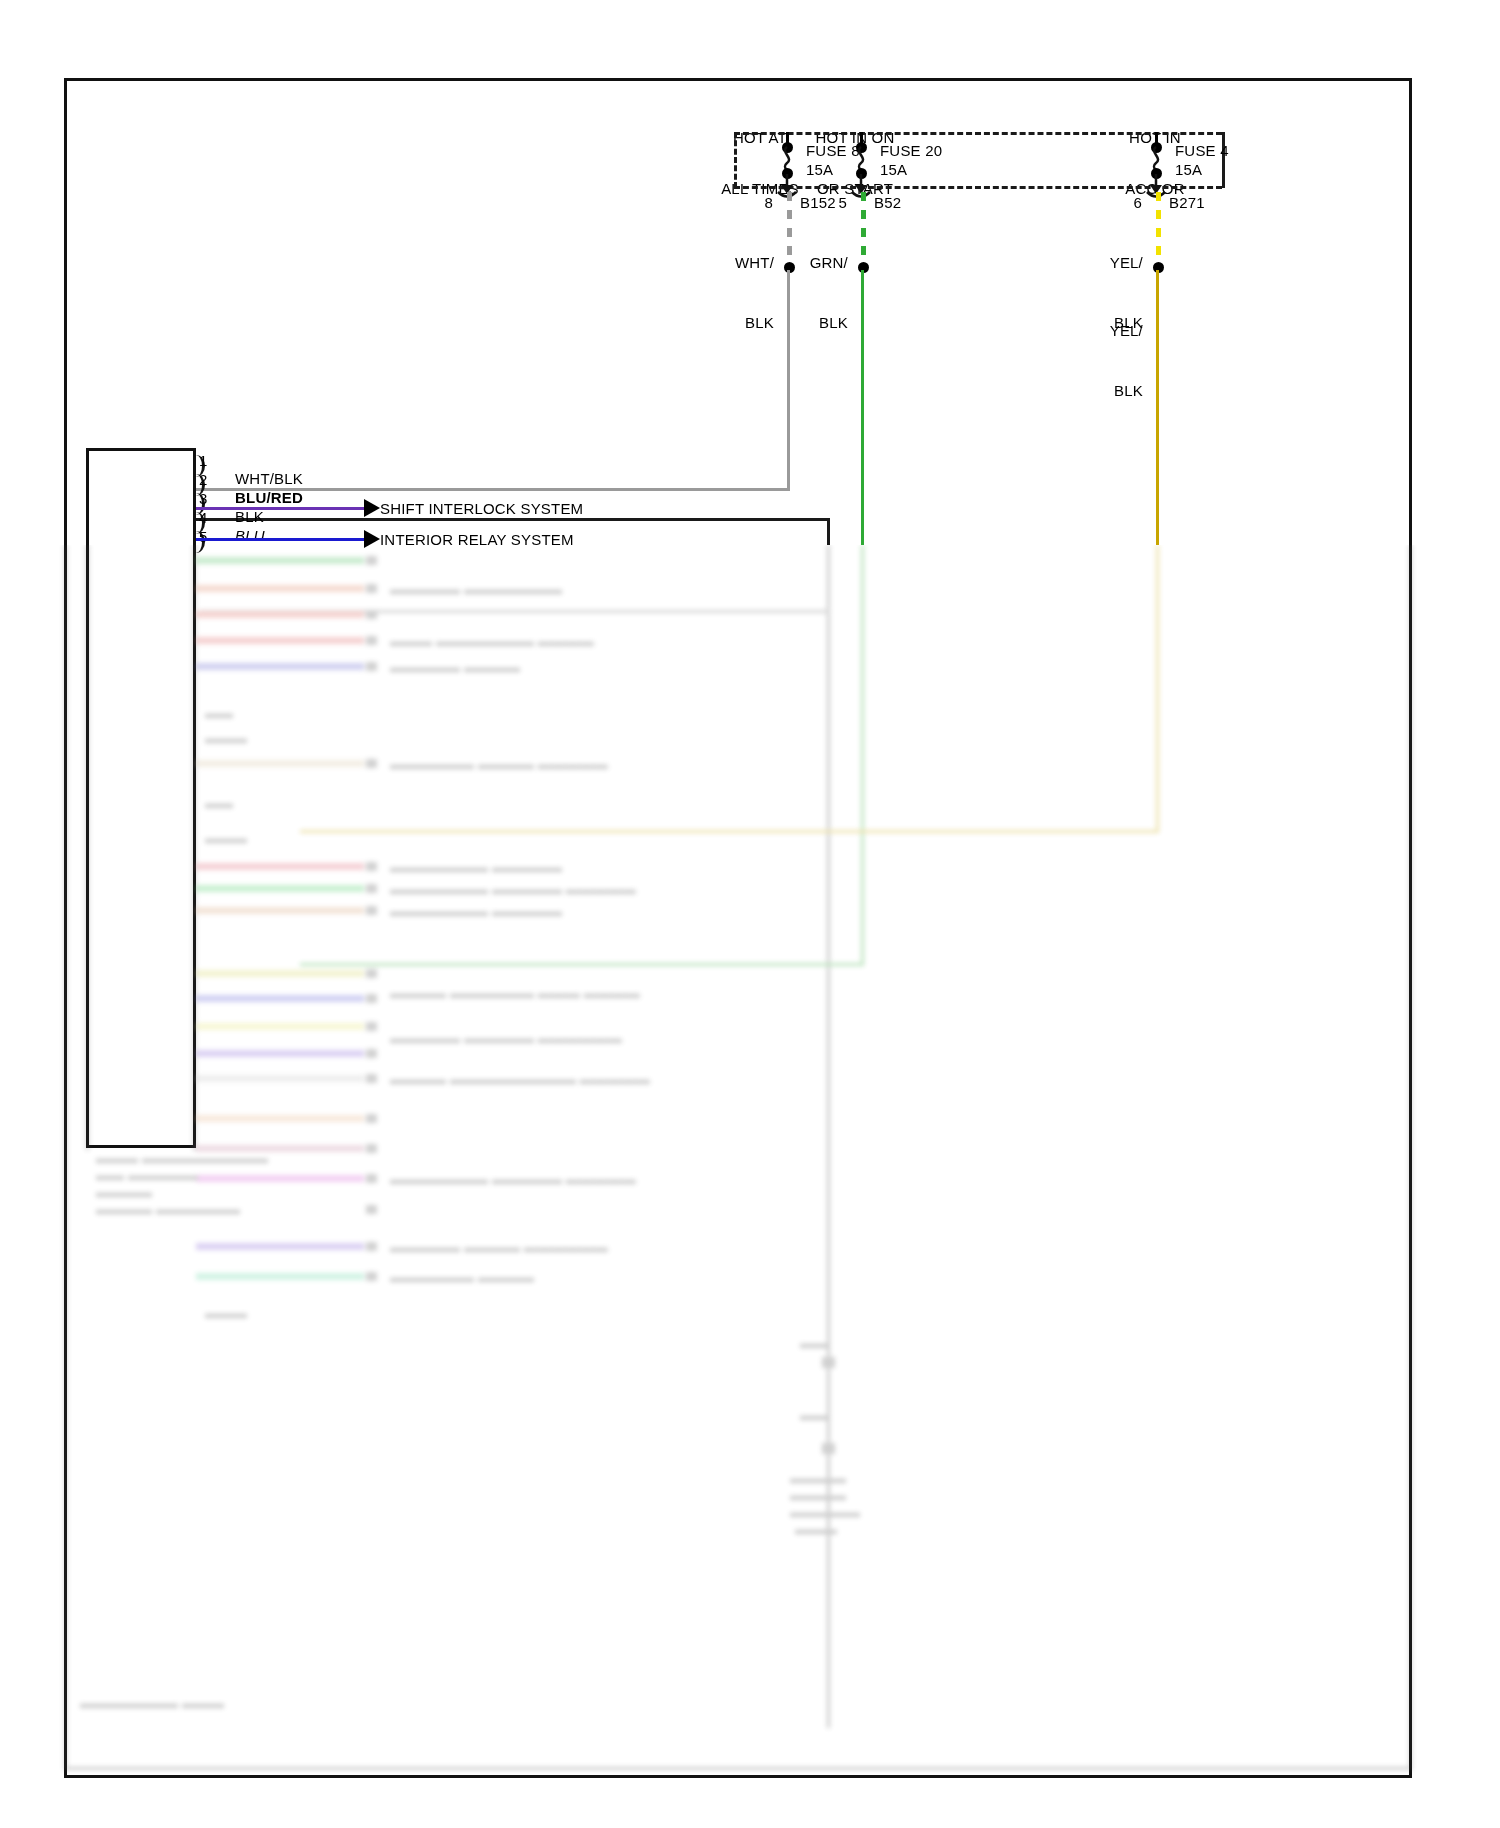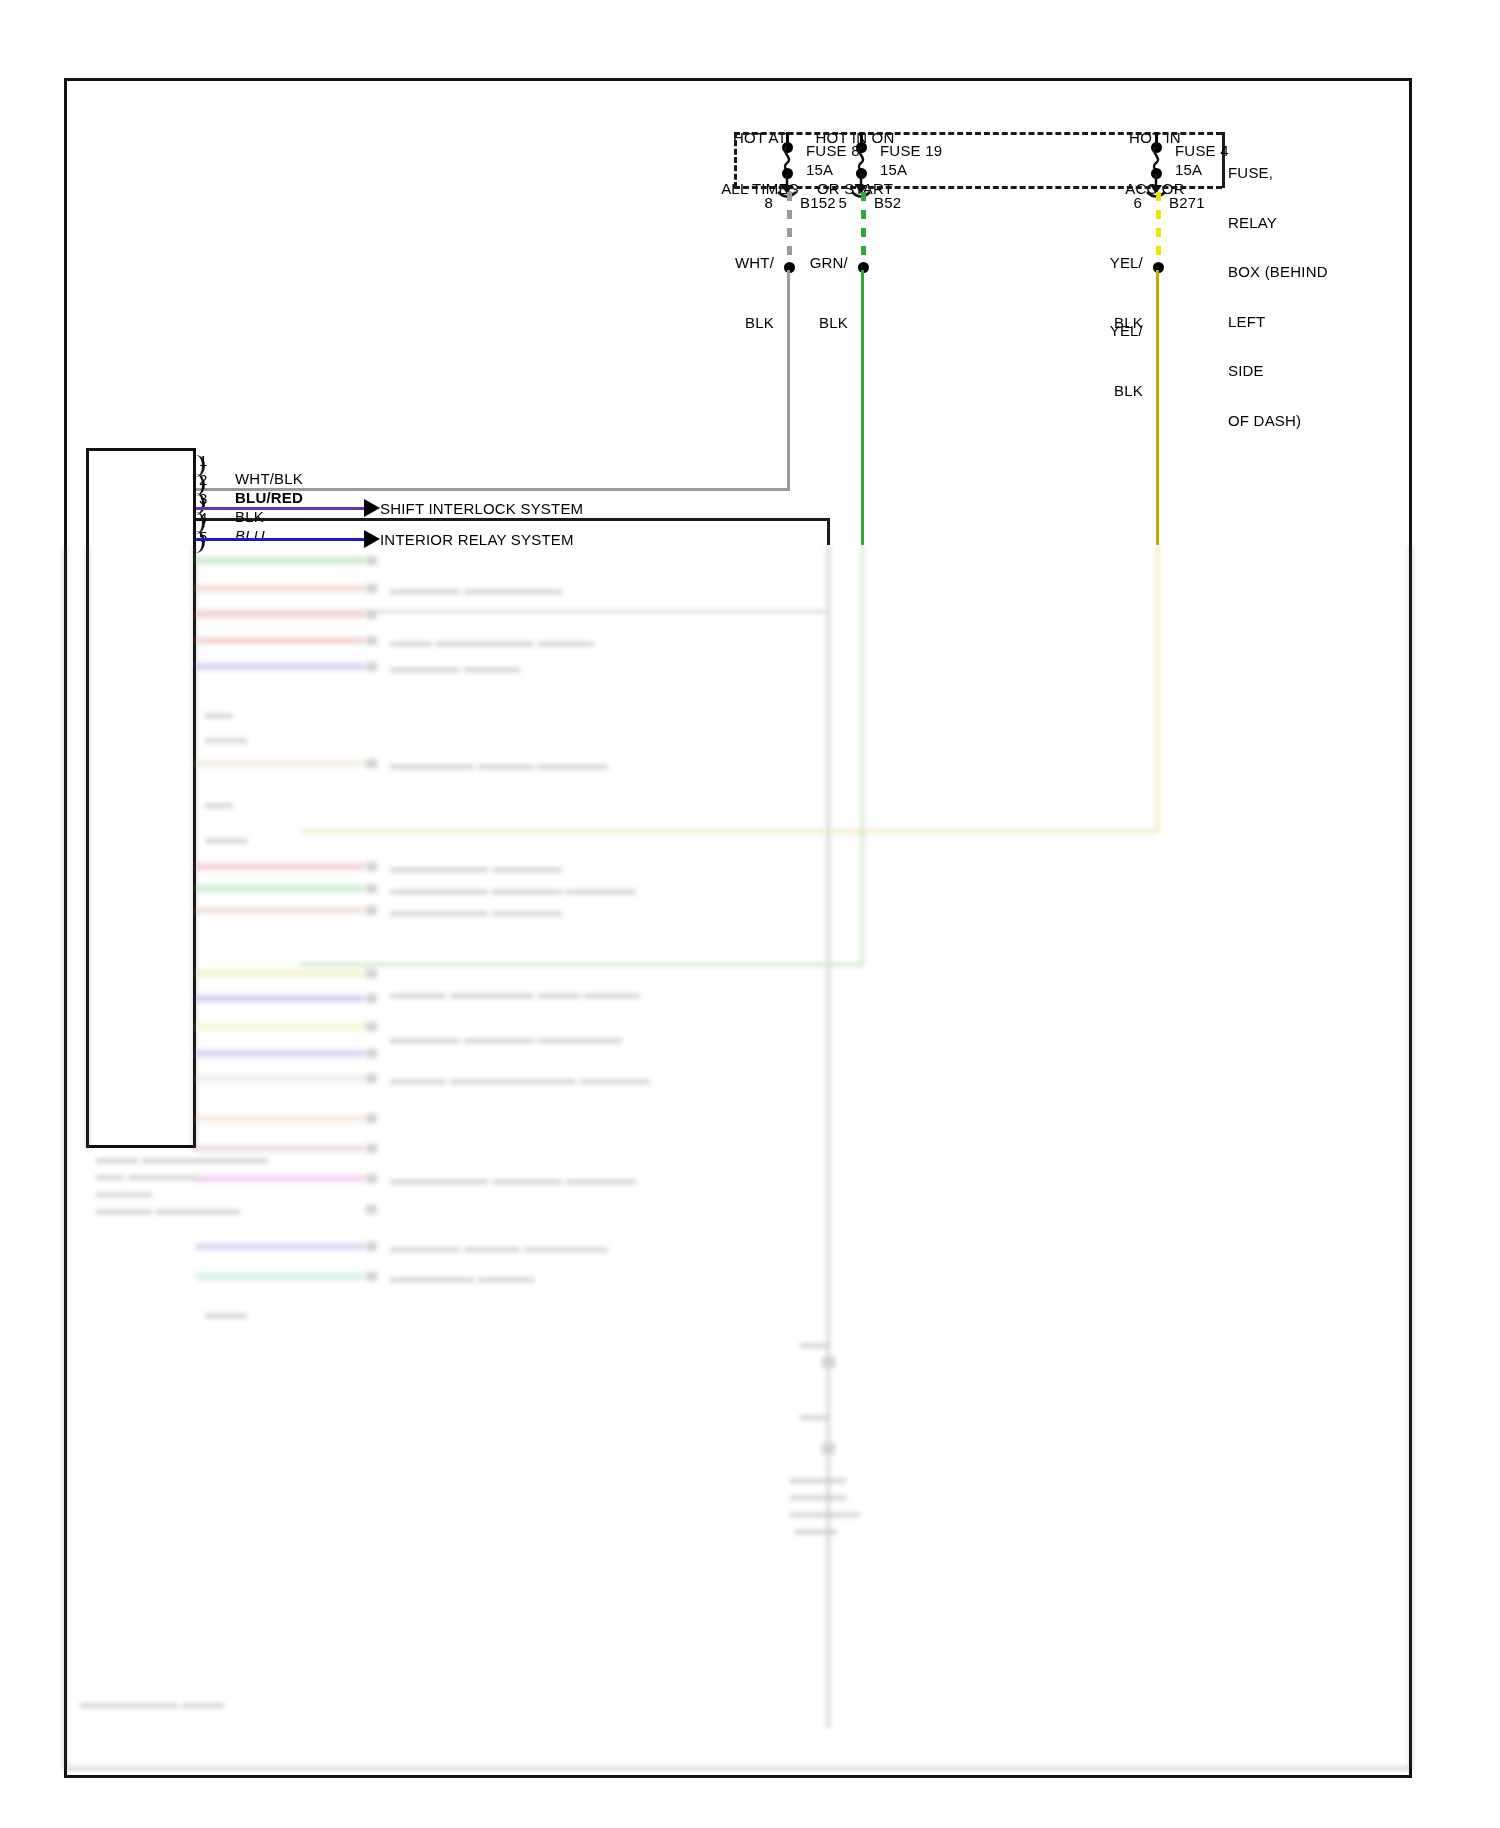--- a/index.html
+++ b/index.html
@@ -91,21 +91,21 @@
   </svg>
   <div class="dot" style="left:782px;top:168px;"></div>
   <div class="lbl" style="left:806px;top:142px;">FUSE 8</div>
   <div class="lbl" style="left:806px;top:161px;">15A</div>
 
   <div class="dot" style="left:856px;top:142px;"></div>
   <svg style="position:absolute;left:852px;top:146px;" width="24" height="28">
     <path d="M9 1 C 2 6, 16 12, 9 17 C 3 22, 12 25, 9 27" stroke="#111" stroke-width="2.5" fill="none"></path>
   </svg>
   <div class="dot" style="left:856px;top:168px;"></div>
-  <div class="lbl" style="left:880px;top:142px;">FUSE 19</div>
+  <div class="lbl" style="left:880px;top:142px;">FUSE 20</div>
   <div class="lbl" style="left:880px;top:161px;">15A</div>
 
   <div class="dot" style="left:1151px;top:142px;"></div>
   <svg style="position:absolute;left:1147px;top:146px;" width="24" height="28">
     <path d="M9 1 C 2 6, 16 12, 9 17 C 3 22, 12 25, 9 27" stroke="#111" stroke-width="2.5" fill="none"></path>
   </svg>
   <div class="dot" style="left:1151px;top:168px;"></div>
   <div class="lbl" style="left:1175px;top:142px;">FUSE 4</div>
   <div class="lbl" style="left:1175px;top:161px;">15A</div>
 
@@ -118,28 +118,20 @@
     <path d="M13 0 L13 16" stroke="#111" stroke-width="2.5" fill="none"></path>
     <path d="M7 11 L13 20 L19 11 Z" fill="#111"></path>
     <path d="M4 18 Q13 27 22 18" stroke="#111" stroke-width="2.5" fill="none"></path>
   </svg>
   <svg style="position:absolute;left:1143px;top:174px;" width="32" height="26">
     <path d="M13 0 L13 16" stroke="#111" stroke-width="2.5" fill="none"></path>
     <path d="M7 11 L13 20 L19 11 Z" fill="#111"></path>
     <path d="M4 18 Q13 27 22 18" stroke="#111" stroke-width="2.5" fill="none"></path>
   </svg>
 
-  <div class="lbl" style="left:1228px;top:132px;line-height:16.5px;">
-    <div>FUSE,</div>
-    <div>RELAY</div>
-    <div>BOX (BEHIND</div>
-    <div>LEFT</div>
-    <div>SIDE</div>
-    <div>OF DASH)</div>
-  </div>
 
   <div class="lbl r" style="left:735px;top:194px;width:38px;">8</div>
   <div class="lbl" style="left:800px;top:194px;">B152</div>
 
   <div class="lbl r" style="left:809px;top:194px;width:38px;">5</div>
   <div class="lbl" style="left:874px;top:194px;">B52</div>
 
   <div class="lbl r" style="left:1104px;top:194px;width:38px;">6</div>
   <div class="lbl" style="left:1169px;top:194px;">B271</div>
 

